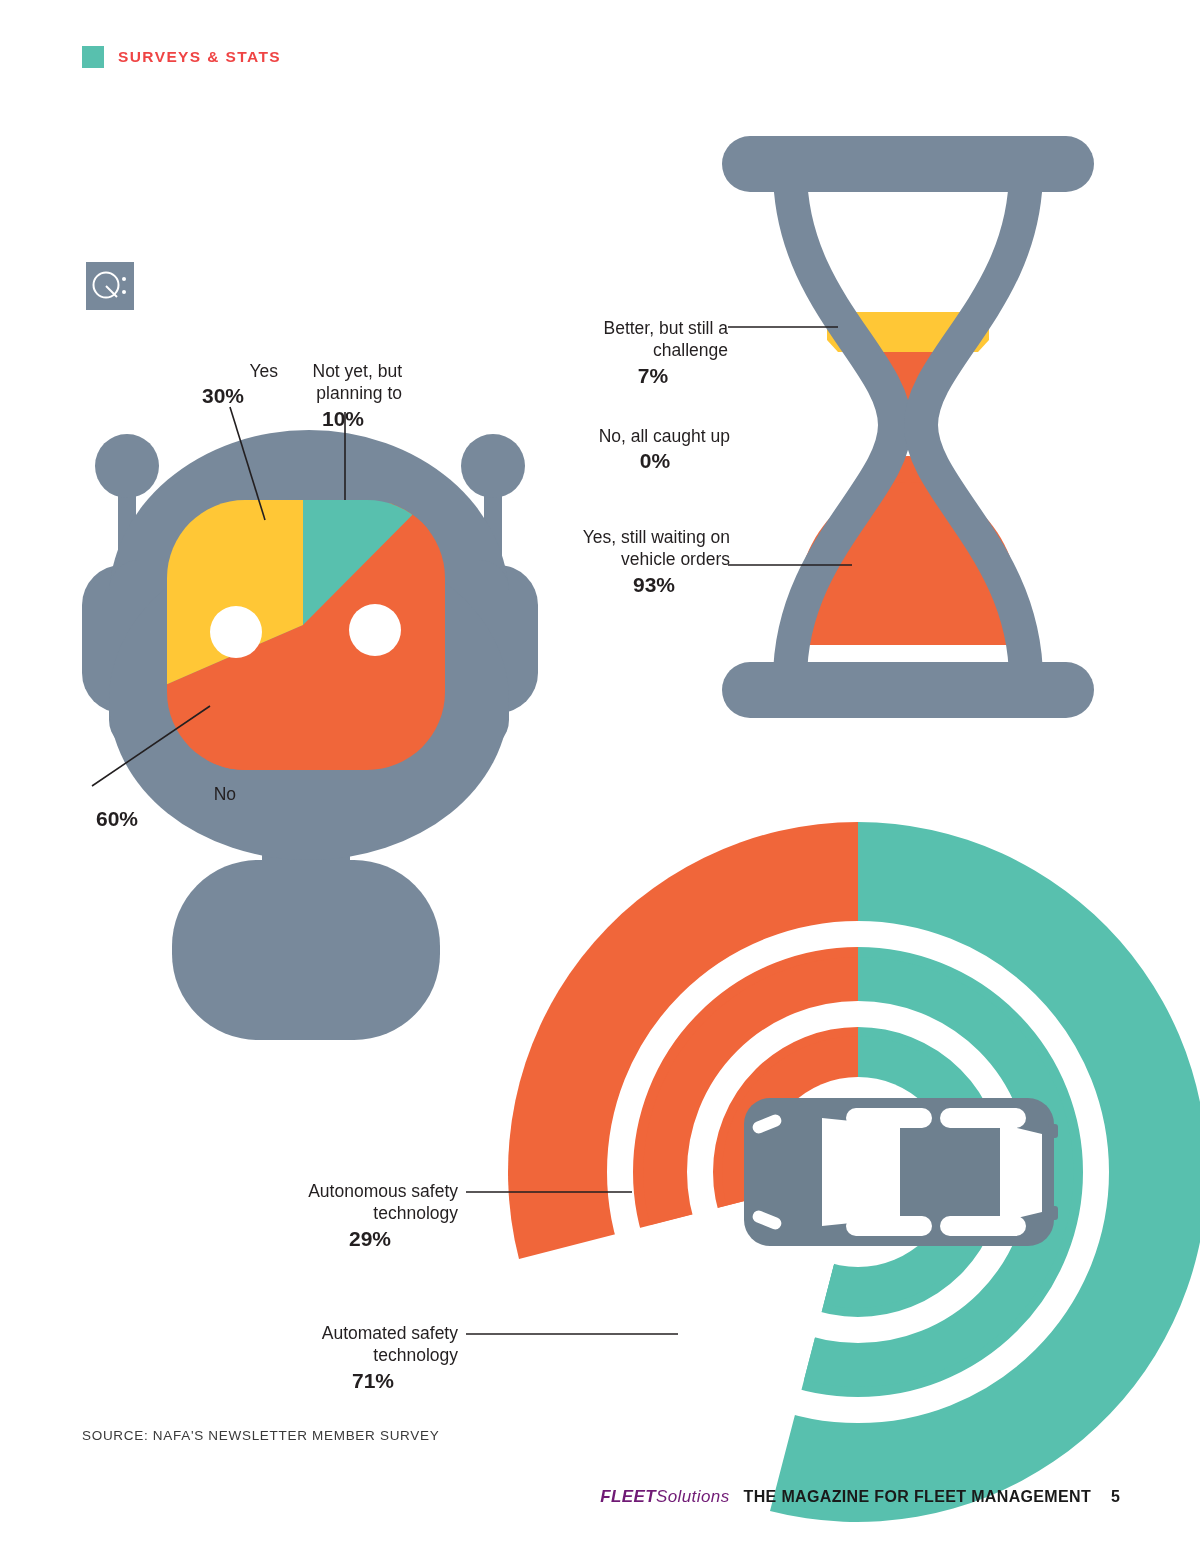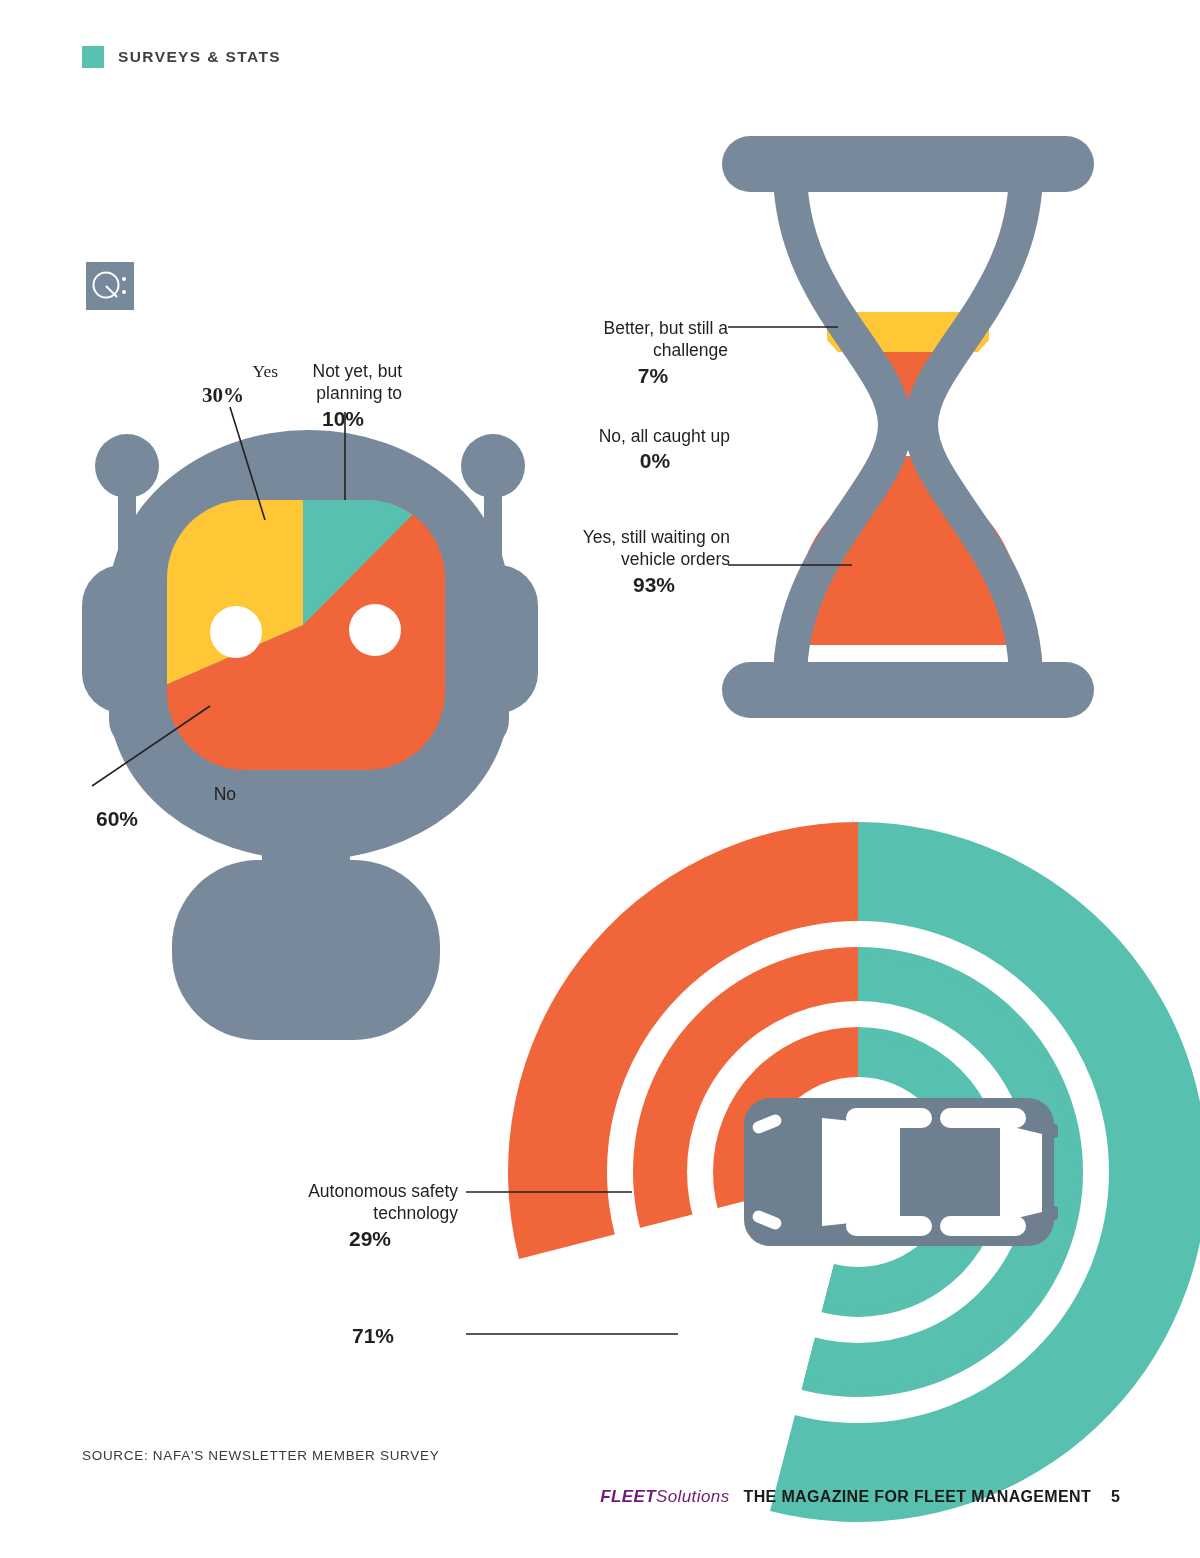--- a/index.html
+++ b/index.html
@@ -9,21 +9,21 @@
     font-family: "Liberation Sans", sans-serif;
     overflow: hidden;
   }
   .page { position: relative; width: 1200px; height: 1558px; background: #fff; }
 
   
   .kicker { position: absolute; left: 82px; top: 46px; display: flex; align-items: center; gap: 14px; }
   .kicker-swatch { width: 22px; height: 22px; background: #58C0AE; }
   .kicker-text {
     font-size: 15.5px; font-weight: bold; letter-spacing: 1.4px;
-    color: #404040; font-family: "Liberation Sans", sans-serif;
+    color: #ef4444; font-family: "Liberation Sans", sans-serif;
   }
 
   
   .qblock { position: absolute; display: flex; gap: 16px; align-items: flex-start; }
   .qmark {
     width: 48px; height: 48px; background: #78899B; flex: 0 0 48px;
     position: relative;
   }
   .qmark svg { position: absolute; left: 0; top: 0; }
   .qtext {
@@ -39,21 +39,20 @@
   .lbl.c { text-align: center; }
 
   
   .art { position: absolute; left: 0; top: 0; width: 1200px; height: 1558px; pointer-events: none; }
 
   
   .source {
     position: absolute; left: 82px; top: 1428px;
     font-size: 13.5px; letter-spacing: 0.7px; color: #3A3A3A;
     font-family: "Liberation Sans", sans-serif;
-    margin-top: 20px;
   }
   .footer {
     position: absolute; right: 80px; top: 1487px;
     display: flex; align-items: baseline; gap: 14px;
     font-family: "Liberation Sans", sans-serif;
   }
   .footer .brand { font-size: 17px; font-style: italic; color: #701a75; letter-spacing: 0.4px; }
   .footer .brand b { font-weight: bold; font-style: italic; }
   .footer .tagline { font-size: 16px; font-weight: bold; letter-spacing: 0.35px; color: #1A1A1A; }
   .footer .pagenum { font-size: 16px; font-weight: bold; color: #1A1A1A; margin-left: 6px; }
@@ -189,21 +188,21 @@
         <circle cx="20" cy="23" r="12.5" fill="none" stroke="#ffffff" stroke-width="2"></circle>
         <line x1="20" y1="24" x2="31" y2="35" stroke="#ffffff" stroke-width="2"></line>
         <circle cx="38" cy="17" r="2" fill="#ffffff"></circle>
         <circle cx="38" cy="30" r="2" fill="#ffffff"></circle>
       </svg>
     </span>
   </div>
 
 
 
-  <div class="lbl c" style="left:168px; top:360px; width:110px;font-family:Liberation Serif, serif;">
+  <div class="lbl c" style="left:168px; top:360px; width:110px;">
     <div class="t">Yes</div>
     <div class="p">30%</div>
   </div>
 
   <div class="lbl c" style="left:284px; top:360px; width:118px;">
     <div class="t">Not yet, but planning to</div>
     <div class="p">10%</div>
   </div>
 
   <div class="lbl" style="left:96px; top:783px; width:140px;">
@@ -225,20 +224,21 @@
     <div class="t">Yes, still waiting on vehicle orders</div>
     <div class="p">93%</div>
   </div>
 
   <div class="lbl c" style="left:282px; top:1180px; width:176px;">
     <div class="t">Autonomous safety technology</div>
     <div class="p">29%</div>
   </div>
 
   <div class="lbl c" style="left:288px; top:1322px; width:170px;">
+    <div class="t">Automated safety technology</div>
     <div class="p">71%</div>
   </div>
 
   <div class="source">SOURCE: NAFA'S NEWSLETTER MEMBER SURVEY</div>
 
   <div class="footer">
     <span class="brand"><b>FLEET</b><span>Solutions</span></span>
     <span class="tagline">THE MAGAZINE FOR FLEET MANAGEMENT</span>
     <span class="pagenum">5</span>
   </div>

